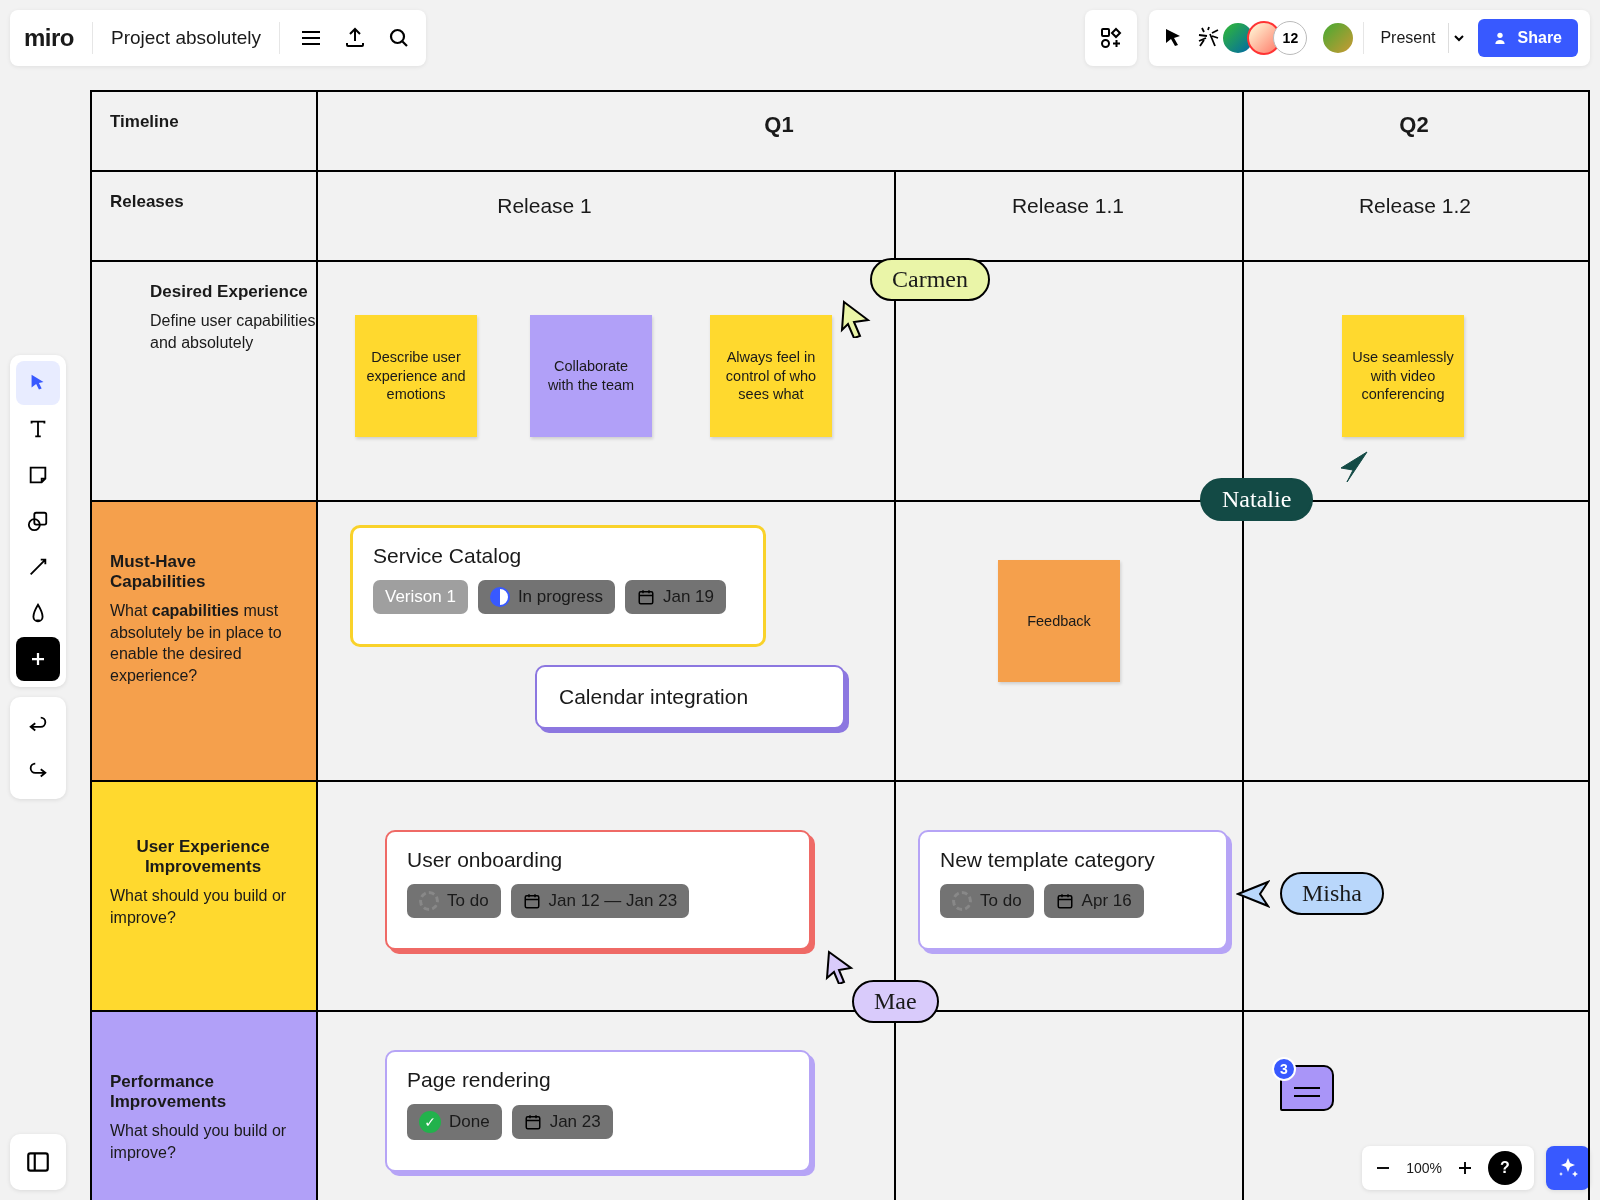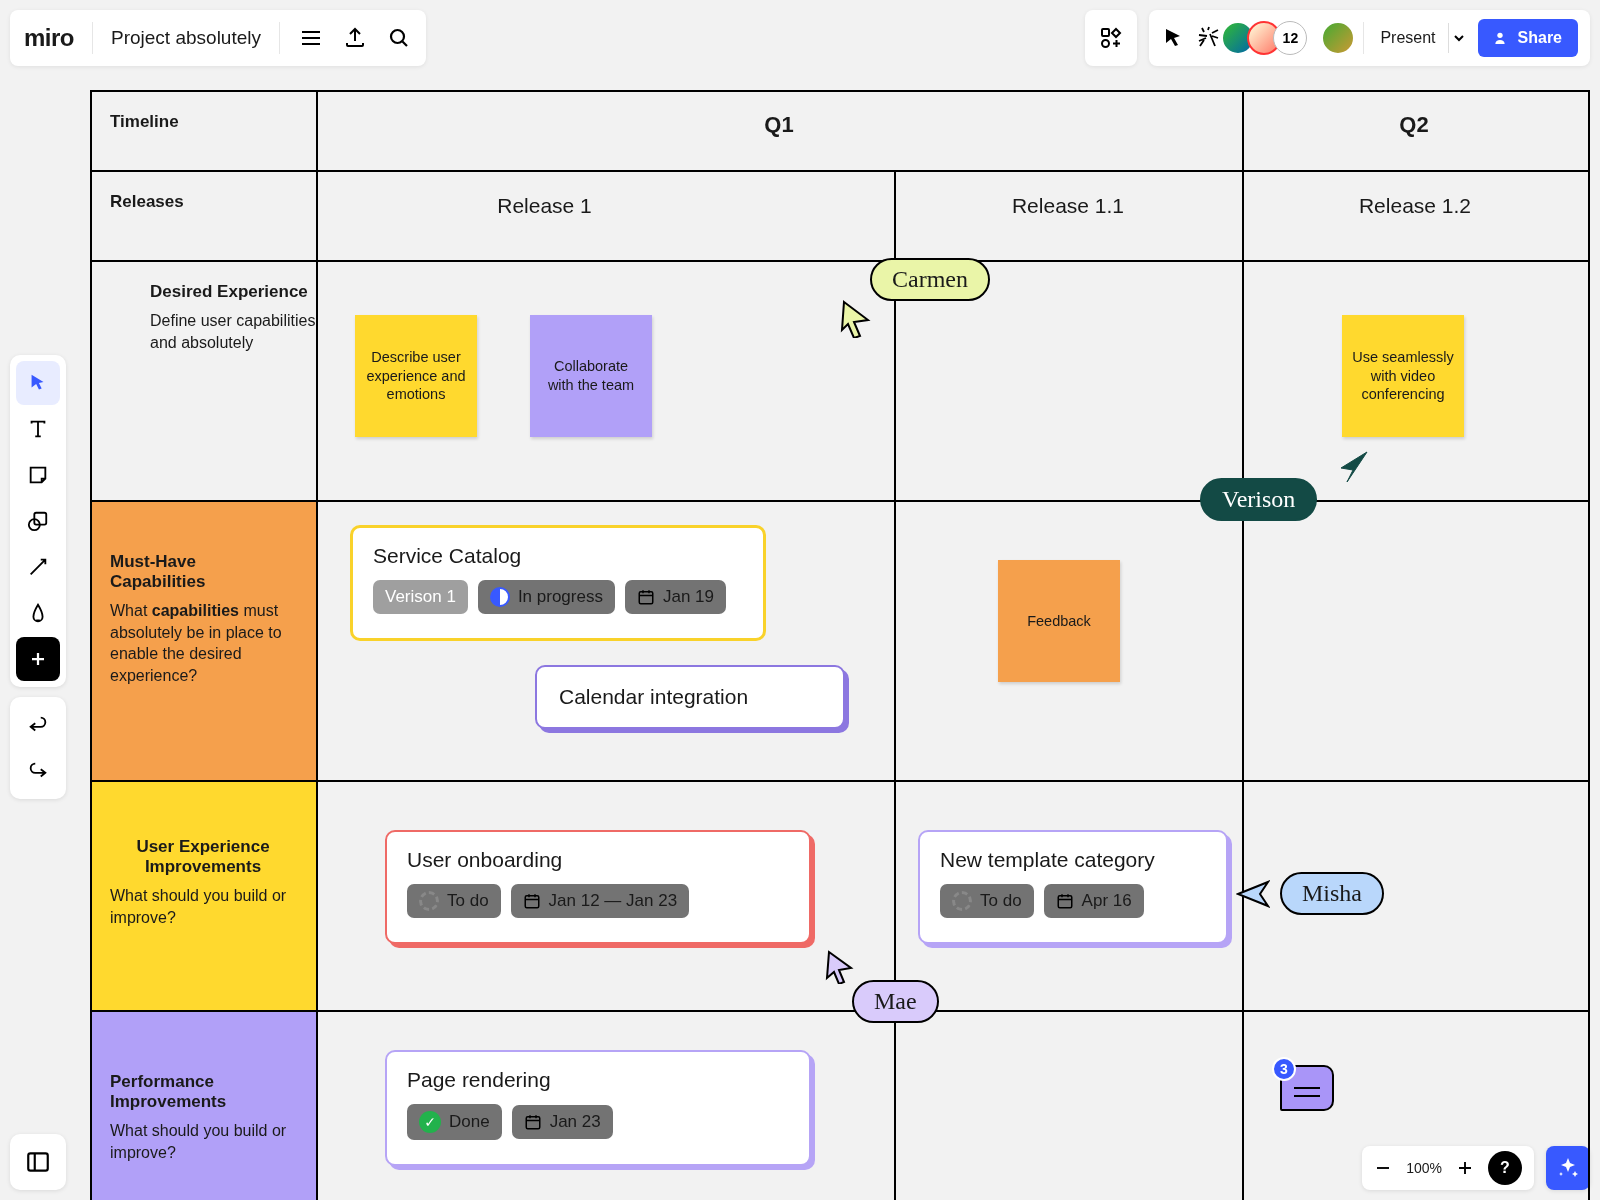--- a/index.html
+++ b/index.html
@@ -75,21 +75,21 @@
   .col-head { font-weight:700; font-size:22px; text-align:center; padding-top:22px;}
   .col-sub  { font-weight:400; font-size:21px; text-align:center; padding-top:24px;}
 
   
   .sticky { position:absolute; width:122px; height:122px; padding:14px 10px; font-size:14.5px; text-align:center; display:flex; align-items:center; justify-content:center; line-height:1.3; box-shadow: 1px 2px 3px rgba(0,0,0,.15);}
   .sticky.yellow { background:#ffd92e; }
   .sticky.purple { background:#b1a0f8; }
   .sticky.orange { background:#f5a04c; }
 
   
-  .card { position:absolute; background:#fff; border-radius:10px; padding:16px 20px 24px 20px; }
+  .card { position:absolute; background:#fff; border-radius:10px; padding:16px 20px 30px 20px; }
   .card .ct { font-size:21px; font-weight:400; margin-bottom:12px;}
   .pill-row { display:flex; gap:10px; flex-wrap:wrap; align-items:center;}
   .pill { background:#737373; border-radius:7px; padding:7px 12px; font-size:17px; display:flex; align-items:center; gap:8px;}
   .pill.gray { background:#9f9f9f; color:#fff;}
   .card-shadow-red    { box-shadow: 4px 4px 0 #ef6a66; border:2px solid #ef6a66;}
   .card-shadow-violet { box-shadow: 4px 4px 0 #8c77e0; border:2px solid #8c77e0;}
   .card-shadow-lav    { box-shadow: 4px 4px 0 #b6a4f6; border:2px solid #b6a4f6;}
   .card-shadow-yellow { border:3px solid #f9d22a; border-radius:10px;}
 
   
@@ -311,20 +311,21 @@
     </div>
 
     <div class="cell" style="left:2px;top:922px;width:224px;height:188px;background:#b1a0f8;"></div>
     <div class="cell row-head" style="left:0;top:920px;width:226px;">
       <div class="title" style="margin-top:40px;">Performance Improvements</div>
       <div class="sub">What should you build or improve?</div>
     </div>
 
     <div class="sticky yellow" style="left:265px; top:225px;">Describe user experience and emotions</div>
     <div class="sticky purple" style="left:440px; top:225px;">Collaborate with the team</div>
+    <div class="sticky yellow" style="left:620px; top:225px;">Always feel in control of who sees what</div>
     <div class="sticky yellow" style="left:1252px; top:225px;">Use seamlessly with video conferencing</div>
     <div class="sticky orange" style="left:908px; top:470px;">Feedback</div>
 
     <div class="card card-shadow-yellow" style="left:260px; top:435px; width:416px;">
       <div class="ct">Service Catalog</div>
       <div class="pill-row">
         <span class="pill gray">Verison 1</span>
         <span class="pill">
             <span class="status-half"></span>
             <span>In progress</span>
@@ -395,21 +396,21 @@
     </div>
 
     <svg class="cursor-arrow" style="left:750px; top:210px;" width="32" height="38" viewBox="0 0 32 38">
         <path d="M4 2 L28 20 L14 22 L20 36 L14 38 L8 24 L2 30 Z" fill="#eaf5a8" stroke="#000" stroke-width="2"></path>
       </svg>
     <div class="cursor-tag" style="left:780px; top:168px; background:#eaf5a8; border-color:#000;">Carmen</div>
 
     <svg class="cursor-arrow" style="left:1245px; top:360px;" width="34" height="34" viewBox="0 0 34 34">
         <path d="M32 2 L6 18 L18 20 L12 32 Z" fill="#134a45" stroke="#134a45"></path>
       </svg>
-    <div class="cursor-tag" style="left:1110px; top:388px; background:#134a45; border-color:#134a45; color:#fff;">Verison</div>
+    <div class="cursor-tag" style="left:1110px; top:388px; background:#134a45; border-color:#134a45; color:#fff;">Natalie</div>
 
     <svg class="cursor-arrow" style="left:735px; top:860px;" width="30" height="34" viewBox="0 0 30 34">
         <path d="M4 2 L26 18 L14 20 L19 32 L14 34 L9 22 L2 28 Z" fill="#d9cbfb" stroke="#000" stroke-width="2"></path>
       </svg>
     <div class="cursor-tag" style="left:762px; top:890px; background:#d9cbfb; border-color:#000;">Mae</div>
 
     <svg class="cursor-arrow" style="left:1146px; top:790px;" width="34" height="30" viewBox="0 0 34 30">
         <path d="M2 14 L32 2 L24 14 L32 26 Z" fill="#b9d7fb" stroke="#000" stroke-width="2"></path>
       </svg>
     <div class="cursor-tag" style="left:1190px; top:782px; background:#b9d7fb; border-color:#000;">Misha</div>

